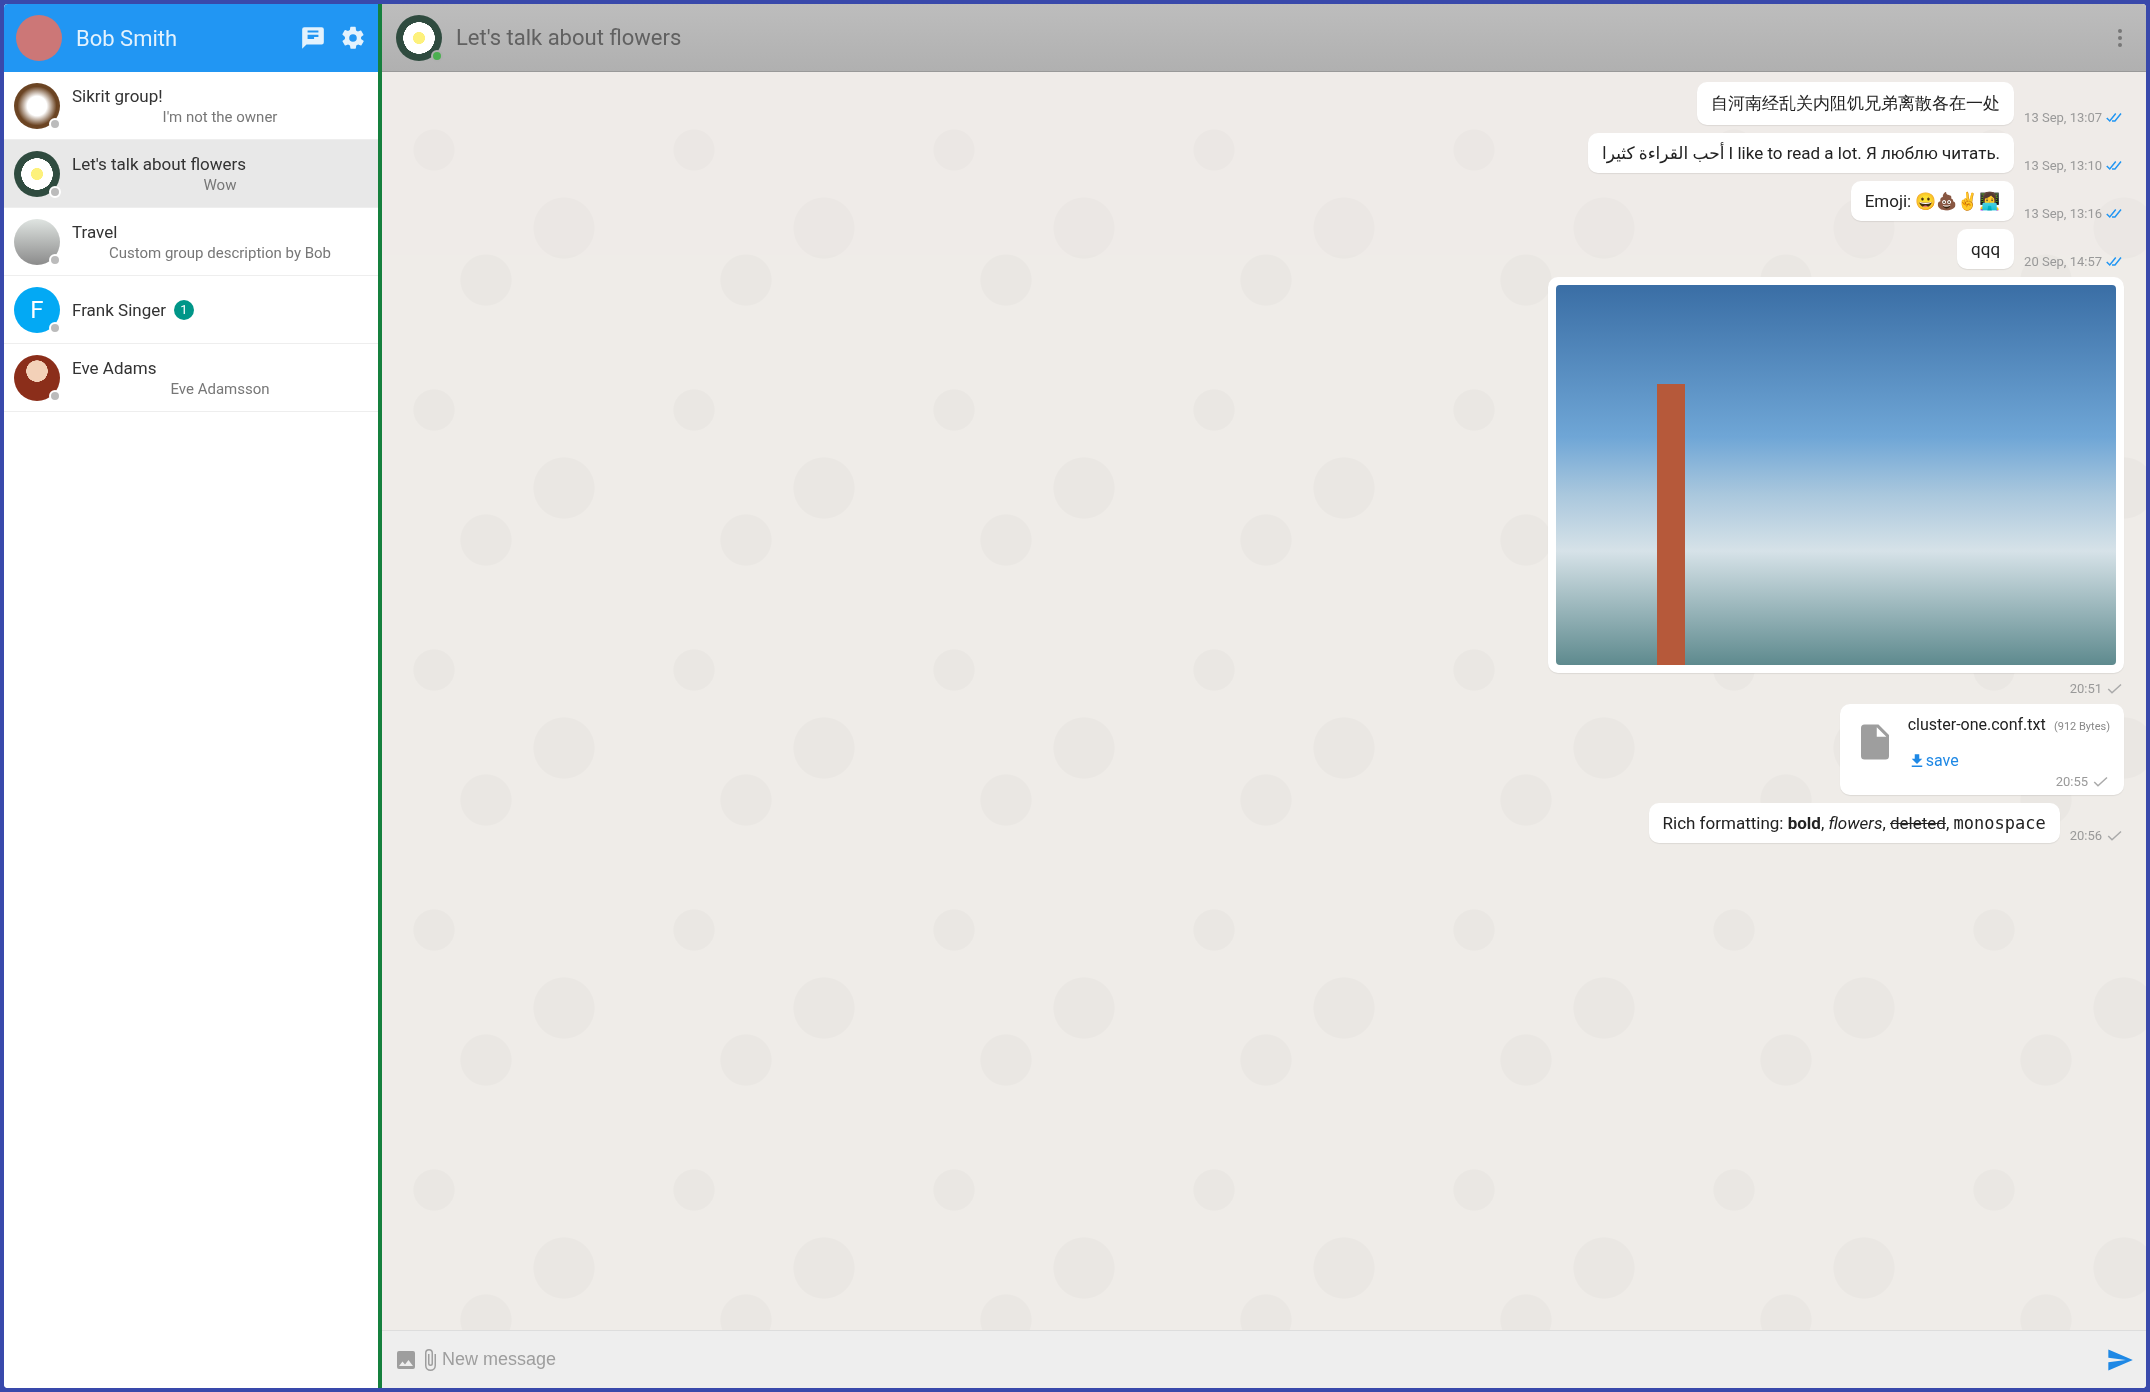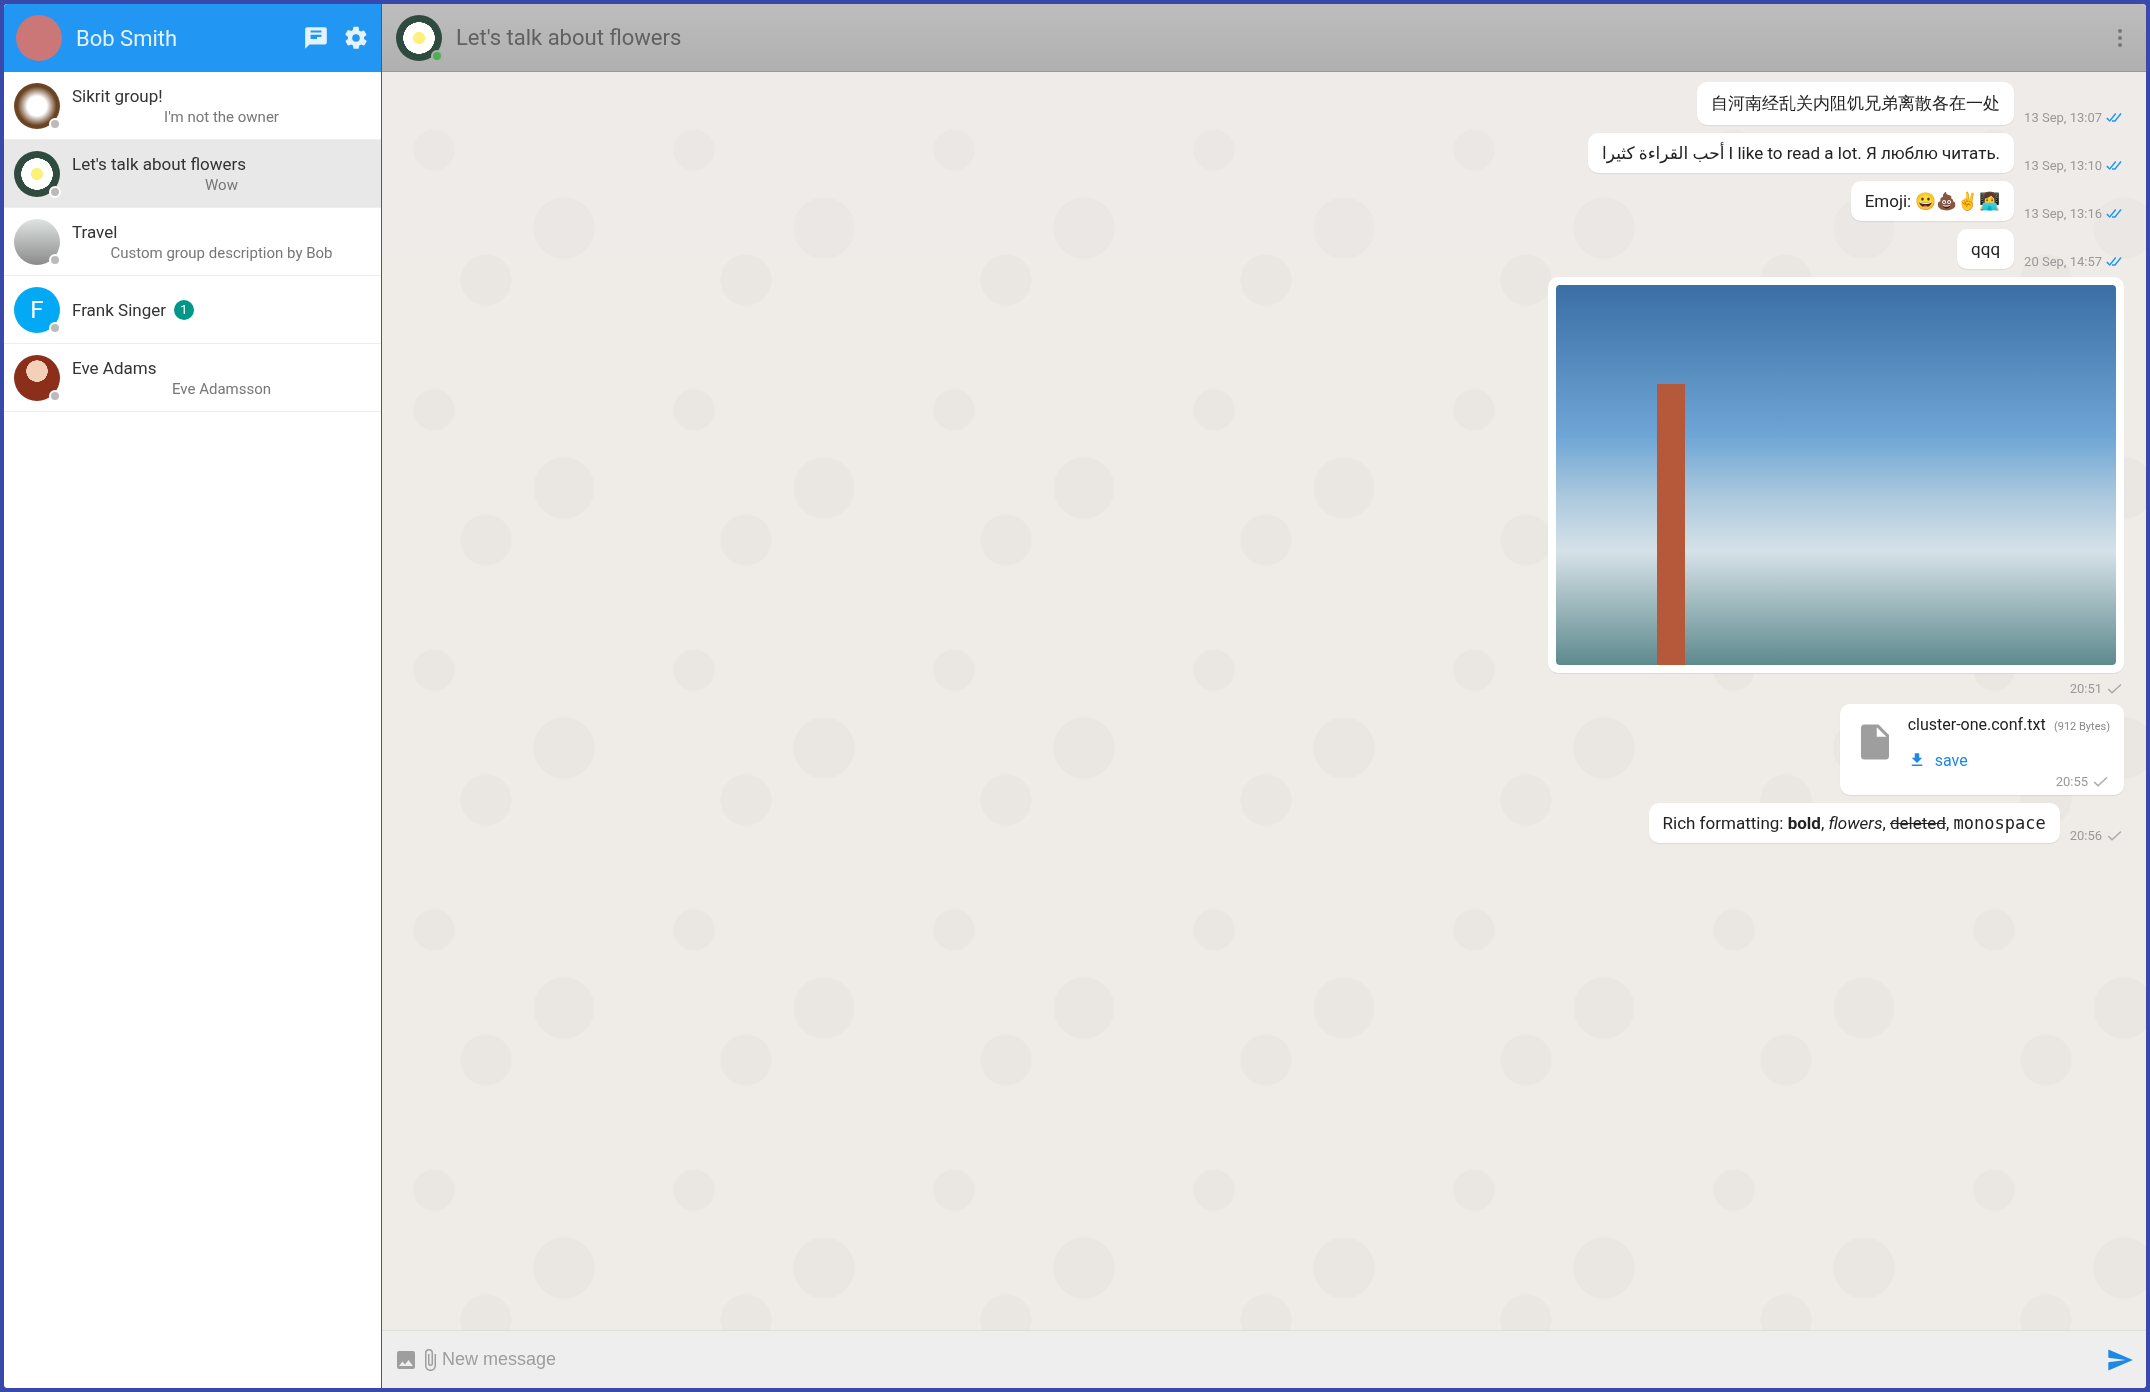--- a/index.html
+++ b/index.html
@@ -1,21 +1,21 @@
 <!DOCTYPE html>
 <html><head>
 <meta charset="utf-8">
 <style>
 * { box-sizing: border-box; margin: 0; padding: 0; }
 html, body { width: 100%; height: 100%; font-family: -apple-system, BlinkMacSystemFont, "Segoe UI", Roboto, Arial, sans-serif; }
 body { background: #3949ab; padding: 4px; }
 .app { display: flex; width: 100%; height: 100%; background: #fff; border-radius: 4px; overflow: hidden; }
 
 
-.sidebar { width: 378px; flex-shrink: 0; display: flex; flex-direction: column; background: #fff; border-right: 1px solid #15803d; }
+.sidebar { width: 378px; flex-shrink: 0; display: flex; flex-direction: column; background: #fff; border-right: 4px solid #15803d; }
 .sidebar-header { height: 68px; background: #2196f3; display: flex; align-items: center; padding: 0 12px; color: #fff; }
 .sidebar-header .avatar { width: 46px; height: 46px; border-radius: 50%; background: #c77; margin-right: 14px; }
 .sidebar-header .name { font-size: 22px; flex: 1; color: #e3f2fd; }
 .sidebar-header .hicon { width: 26px; height: 26px; margin-left: 14px; fill: #e3f2fd; cursor: pointer; }
 
 .chat-list { flex: 1; overflow-y: auto; }
 .chat-item { display: flex; align-items: center; height: 68px; padding: 0 10px; border-bottom: 1px solid #eee; cursor: pointer; }
 .chat-item.selected { background: #e8e8e8; }
 .chat-item .ava { width: 46px; height: 46px; border-radius: 50%; margin-right: 12px; position: relative; flex-shrink: 0; }
 .chat-item .ava .presence { position: absolute; bottom: -1px; right: -1px; width: 12px; height: 12px; border-radius: 50%; background: #bbb; border: 2px solid #fff; }
@@ -45,21 +45,21 @@
 .bubble.img-bubble .photo { width: 560px; height: 380px; background: linear-gradient(to bottom, #3a6ea5 0%, #6fa6d6 40%, #a9c7dd 55%, #d6e2e8 70%, #5e8a8e 100%); border-radius: 4px; position:relative; overflow:hidden; }
 .bubble.img-bubble .photo::after{ content:""; position:absolute; left:18%; bottom:0; width:28px; height:74%; background:#b6593a; }
 .meta { font-size: 13px; color: #999; display: flex; align-items: center; gap: 4px; white-space:nowrap; }
 .checks { width: 18px; height: 14px; }
 .checks path { stroke: #2196f3; stroke-width: 2; fill: none; }
 .checks.grey path { stroke: #aaa; }
 .file-row { display:flex; align-items:center; gap:12px; }
 .file-icon { width: 42px; height: 52px; fill:#9e9e9e; }
 .file-info .fname { font-size:16px; color:#222; }
 .file-info .fsize { font-size:11px; color:#888; margin-left:4px; }
-.file-info .save { color:#1e88e5; font-size:16px; display:flex; align-items:flex-start; gap:9px; margin-top:17px; cursor:pointer; }
+.file-info .save { color:#1e88e5; font-size:16px; display:flex; align-items:flex-end; gap:0; margin-top:17px; cursor:pointer; }
 .file-info .save svg { width:18px; height:18px; fill:#1e88e5; }
 .richfmt .b { font-weight:700; }
 .richfmt .i { font-style:italic; }
 .richfmt .d { text-decoration:line-through; }
 .richfmt .m { font-family: ui-monospace, Menlo, Consolas, monospace; }
 
 
 .composer { height: 58px; background: #eee; border-top: 1px solid #ddd; display: flex; align-items: center; padding: 0 12px; }
 .composer .cicon { width: 24px; height: 24px; fill: #9e9e9e; cursor: pointer; }
 .composer input { flex: 1; border: none; background: transparent; font-size: 18px; color: #555; outline: none; }

